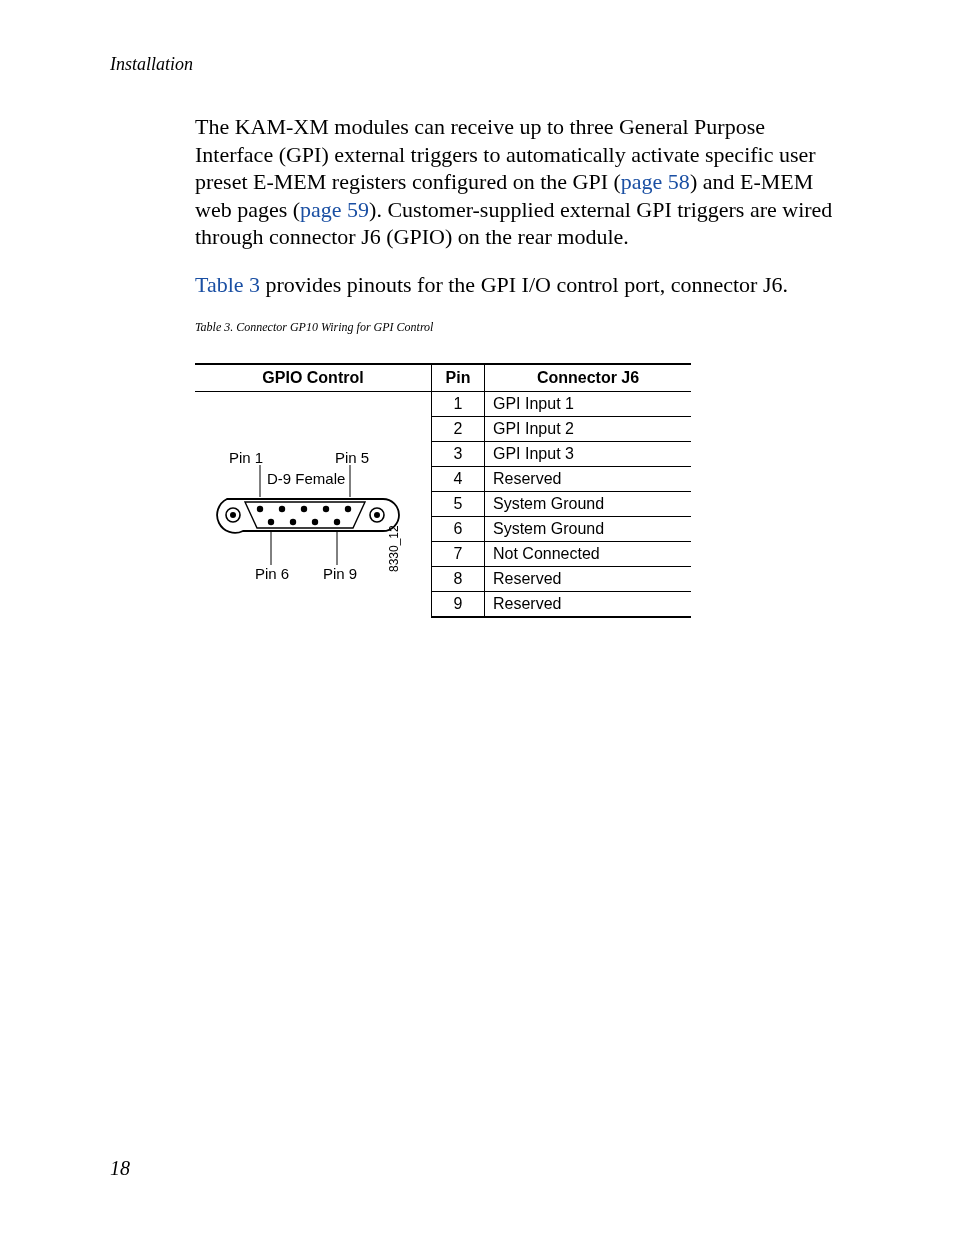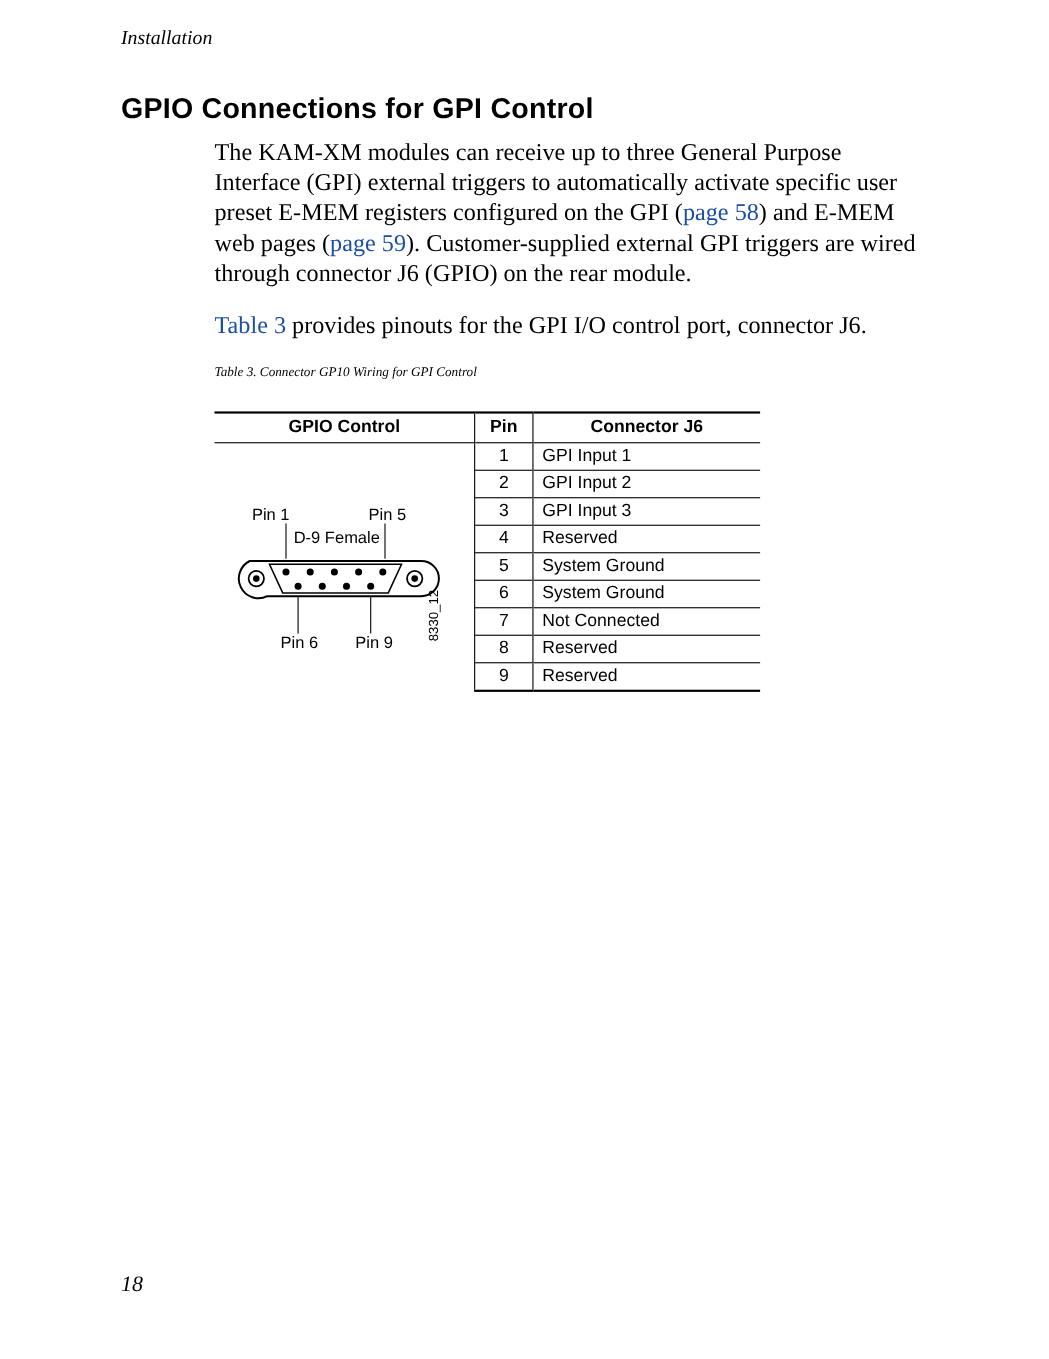--- a/index.html
+++ b/index.html
@@ -7,21 +7,21 @@
     margin: 0;
     padding: 0;
     width: 954px;
     height: 1235px;
     font-family: "Palatino Linotype", "Book Antiqua", Palatino, serif;
     position: relative;
     color: #000;
     background: #fff;
   }
   .page {
-    padding: 24px 110px 0 110px;
+    padding: 54px 110px 0 110px;
     position: relative;
     height: 1140px;
     box-sizing: border-box;
   }
   .running-head {
     font-style: italic;
     font-size: 18px;
     margin-bottom: 38px;
   }
   .section-title {
@@ -98,21 +98,20 @@
     font-style: italic;
     font-size: 20px;
   }
 </style>
 </head>
 <body>
 
 <div class="page">
   <div class="running-head">Installation</div>
 
-  <h2 class="section-title">GPIO Connections for GPI Control</h2>
 
   <div class="body-block">
     <p class="para">
       <span>The KAM-XM modules can receive up to three General Purpose Interface (GPI) external triggers to automatically activate specific user preset E-MEM registers configured on the GPI (</span><span class="link">page 58</span><span>) and E-MEM web pages (</span><span class="link">page 59</span><span>). Customer-supplied external GPI triggers are wired through connector J6 (GPIO) on the rear module.</span>
     </p>
     <p class="para">
       <span class="link">Table 3</span><span> provides pinouts for the GPI I/O control port, connector J6.</span>
     </p>
   </div>
 

